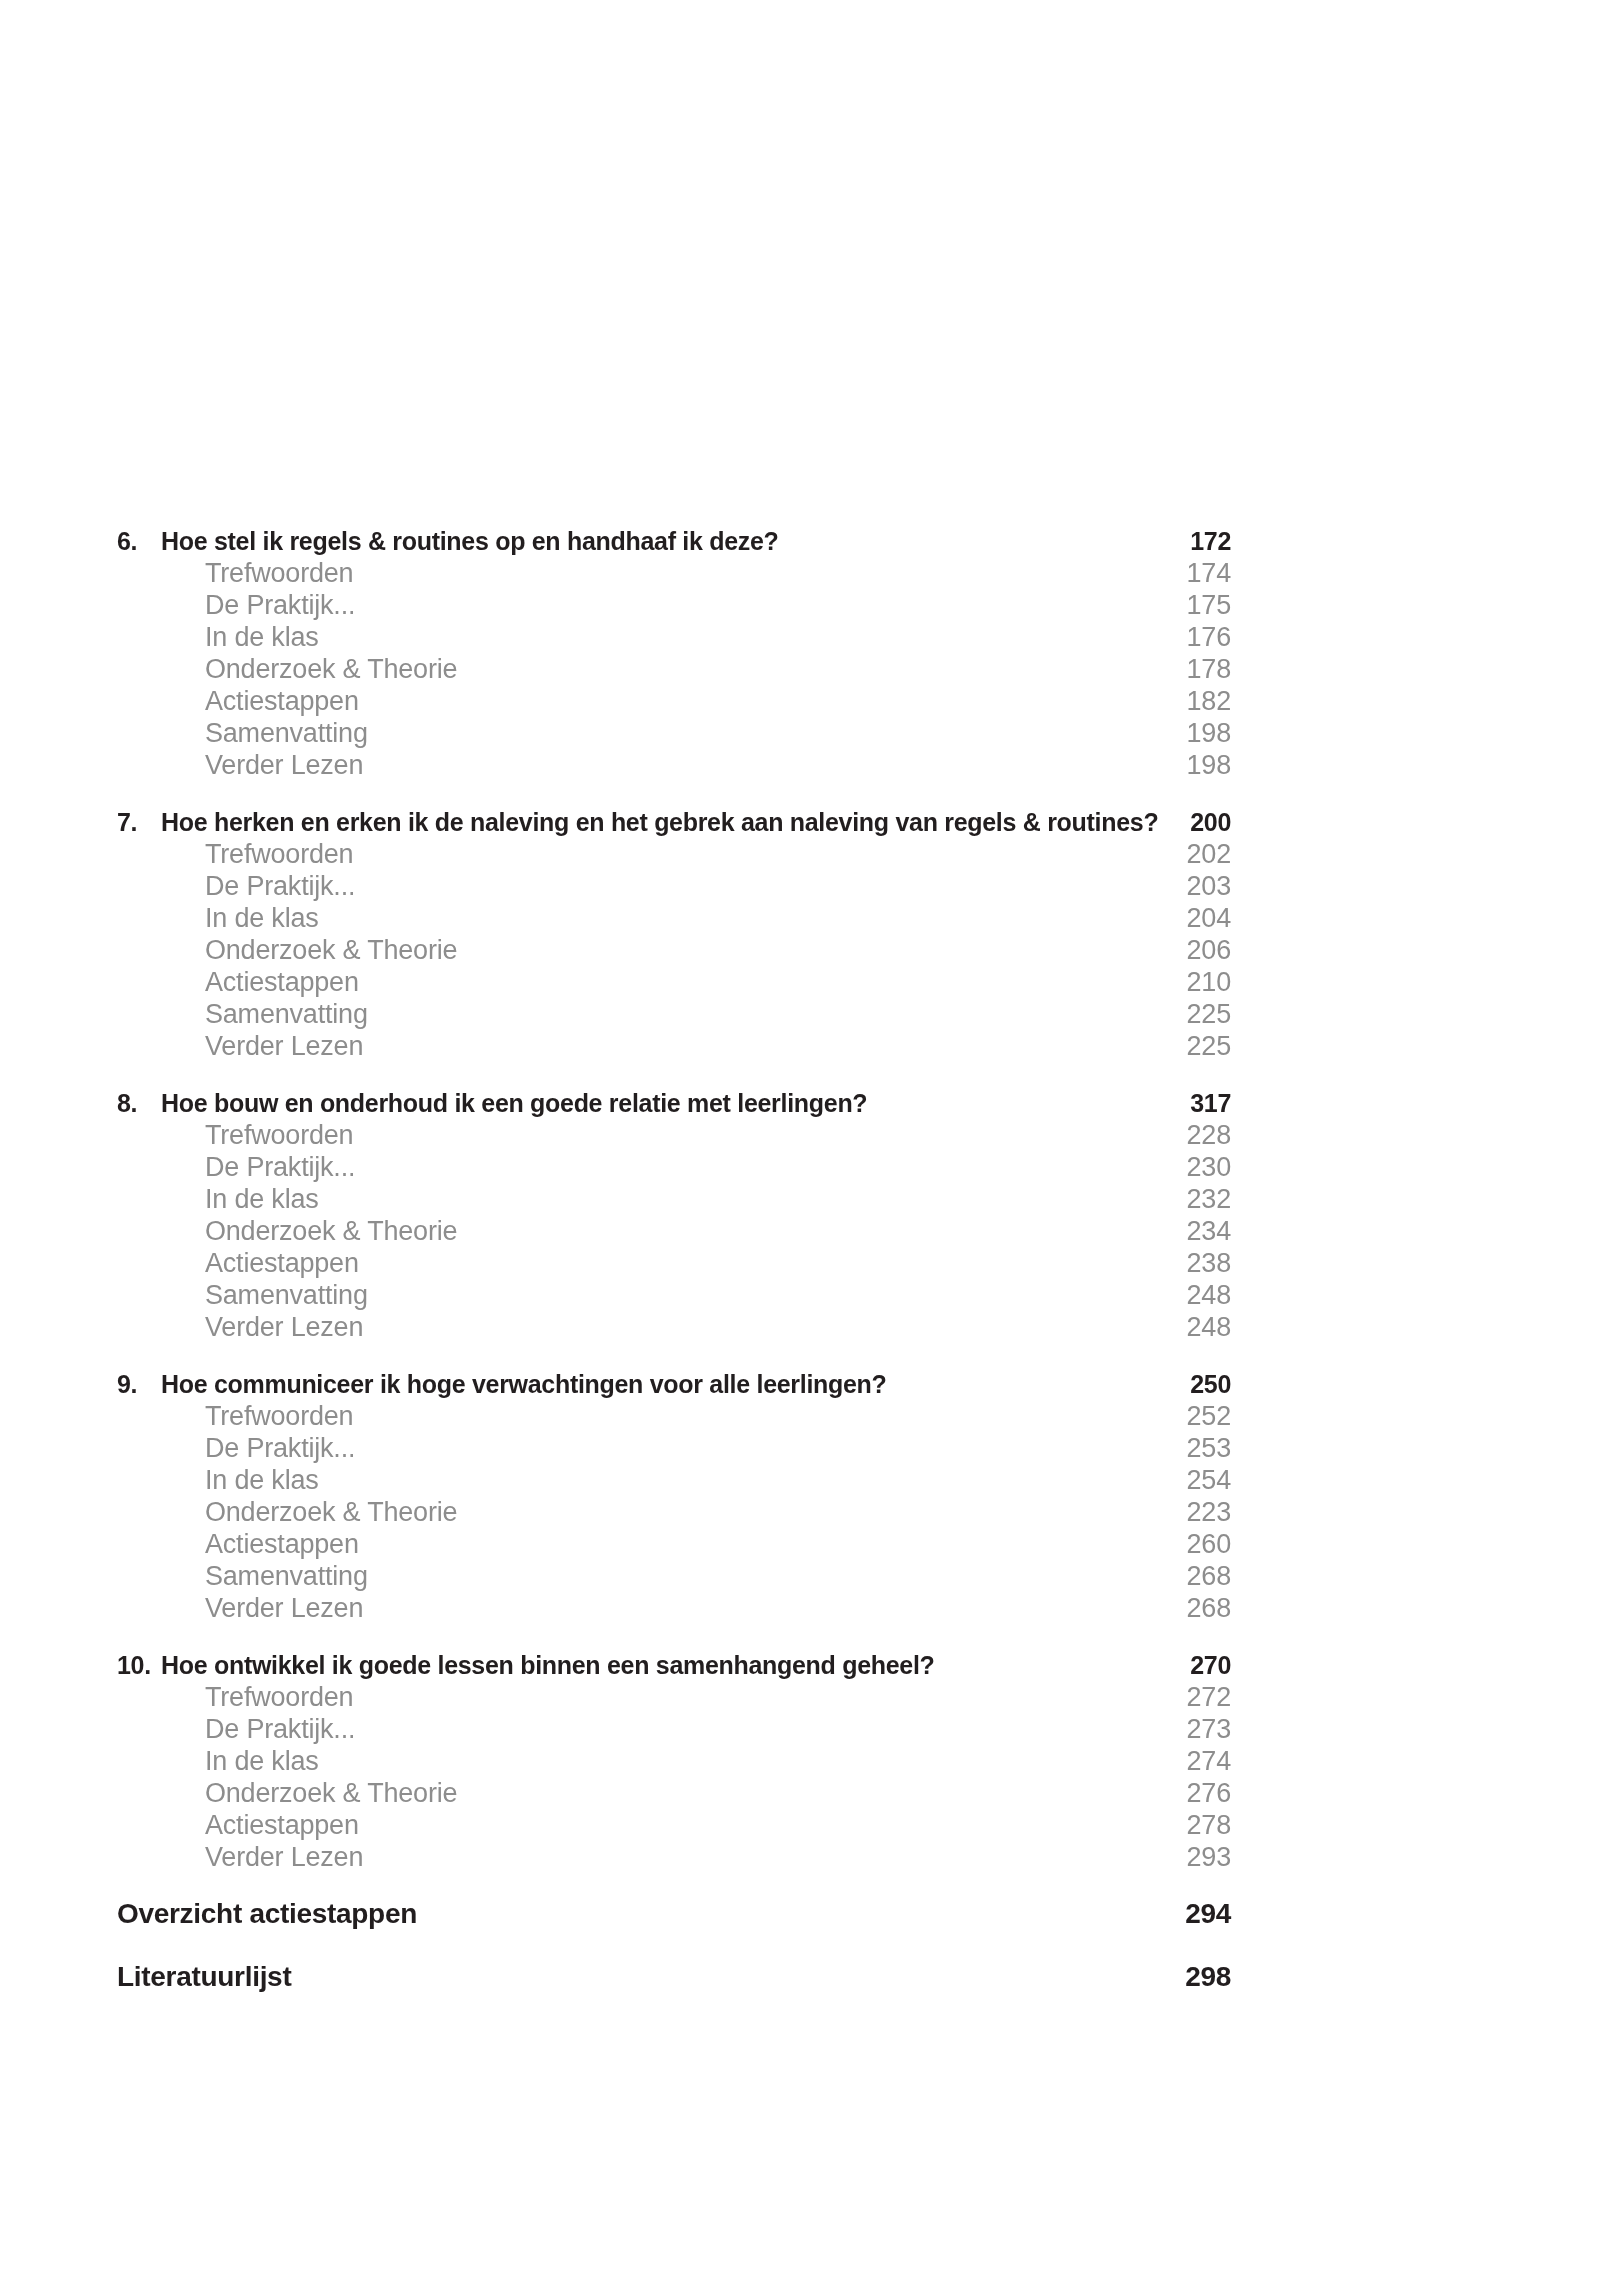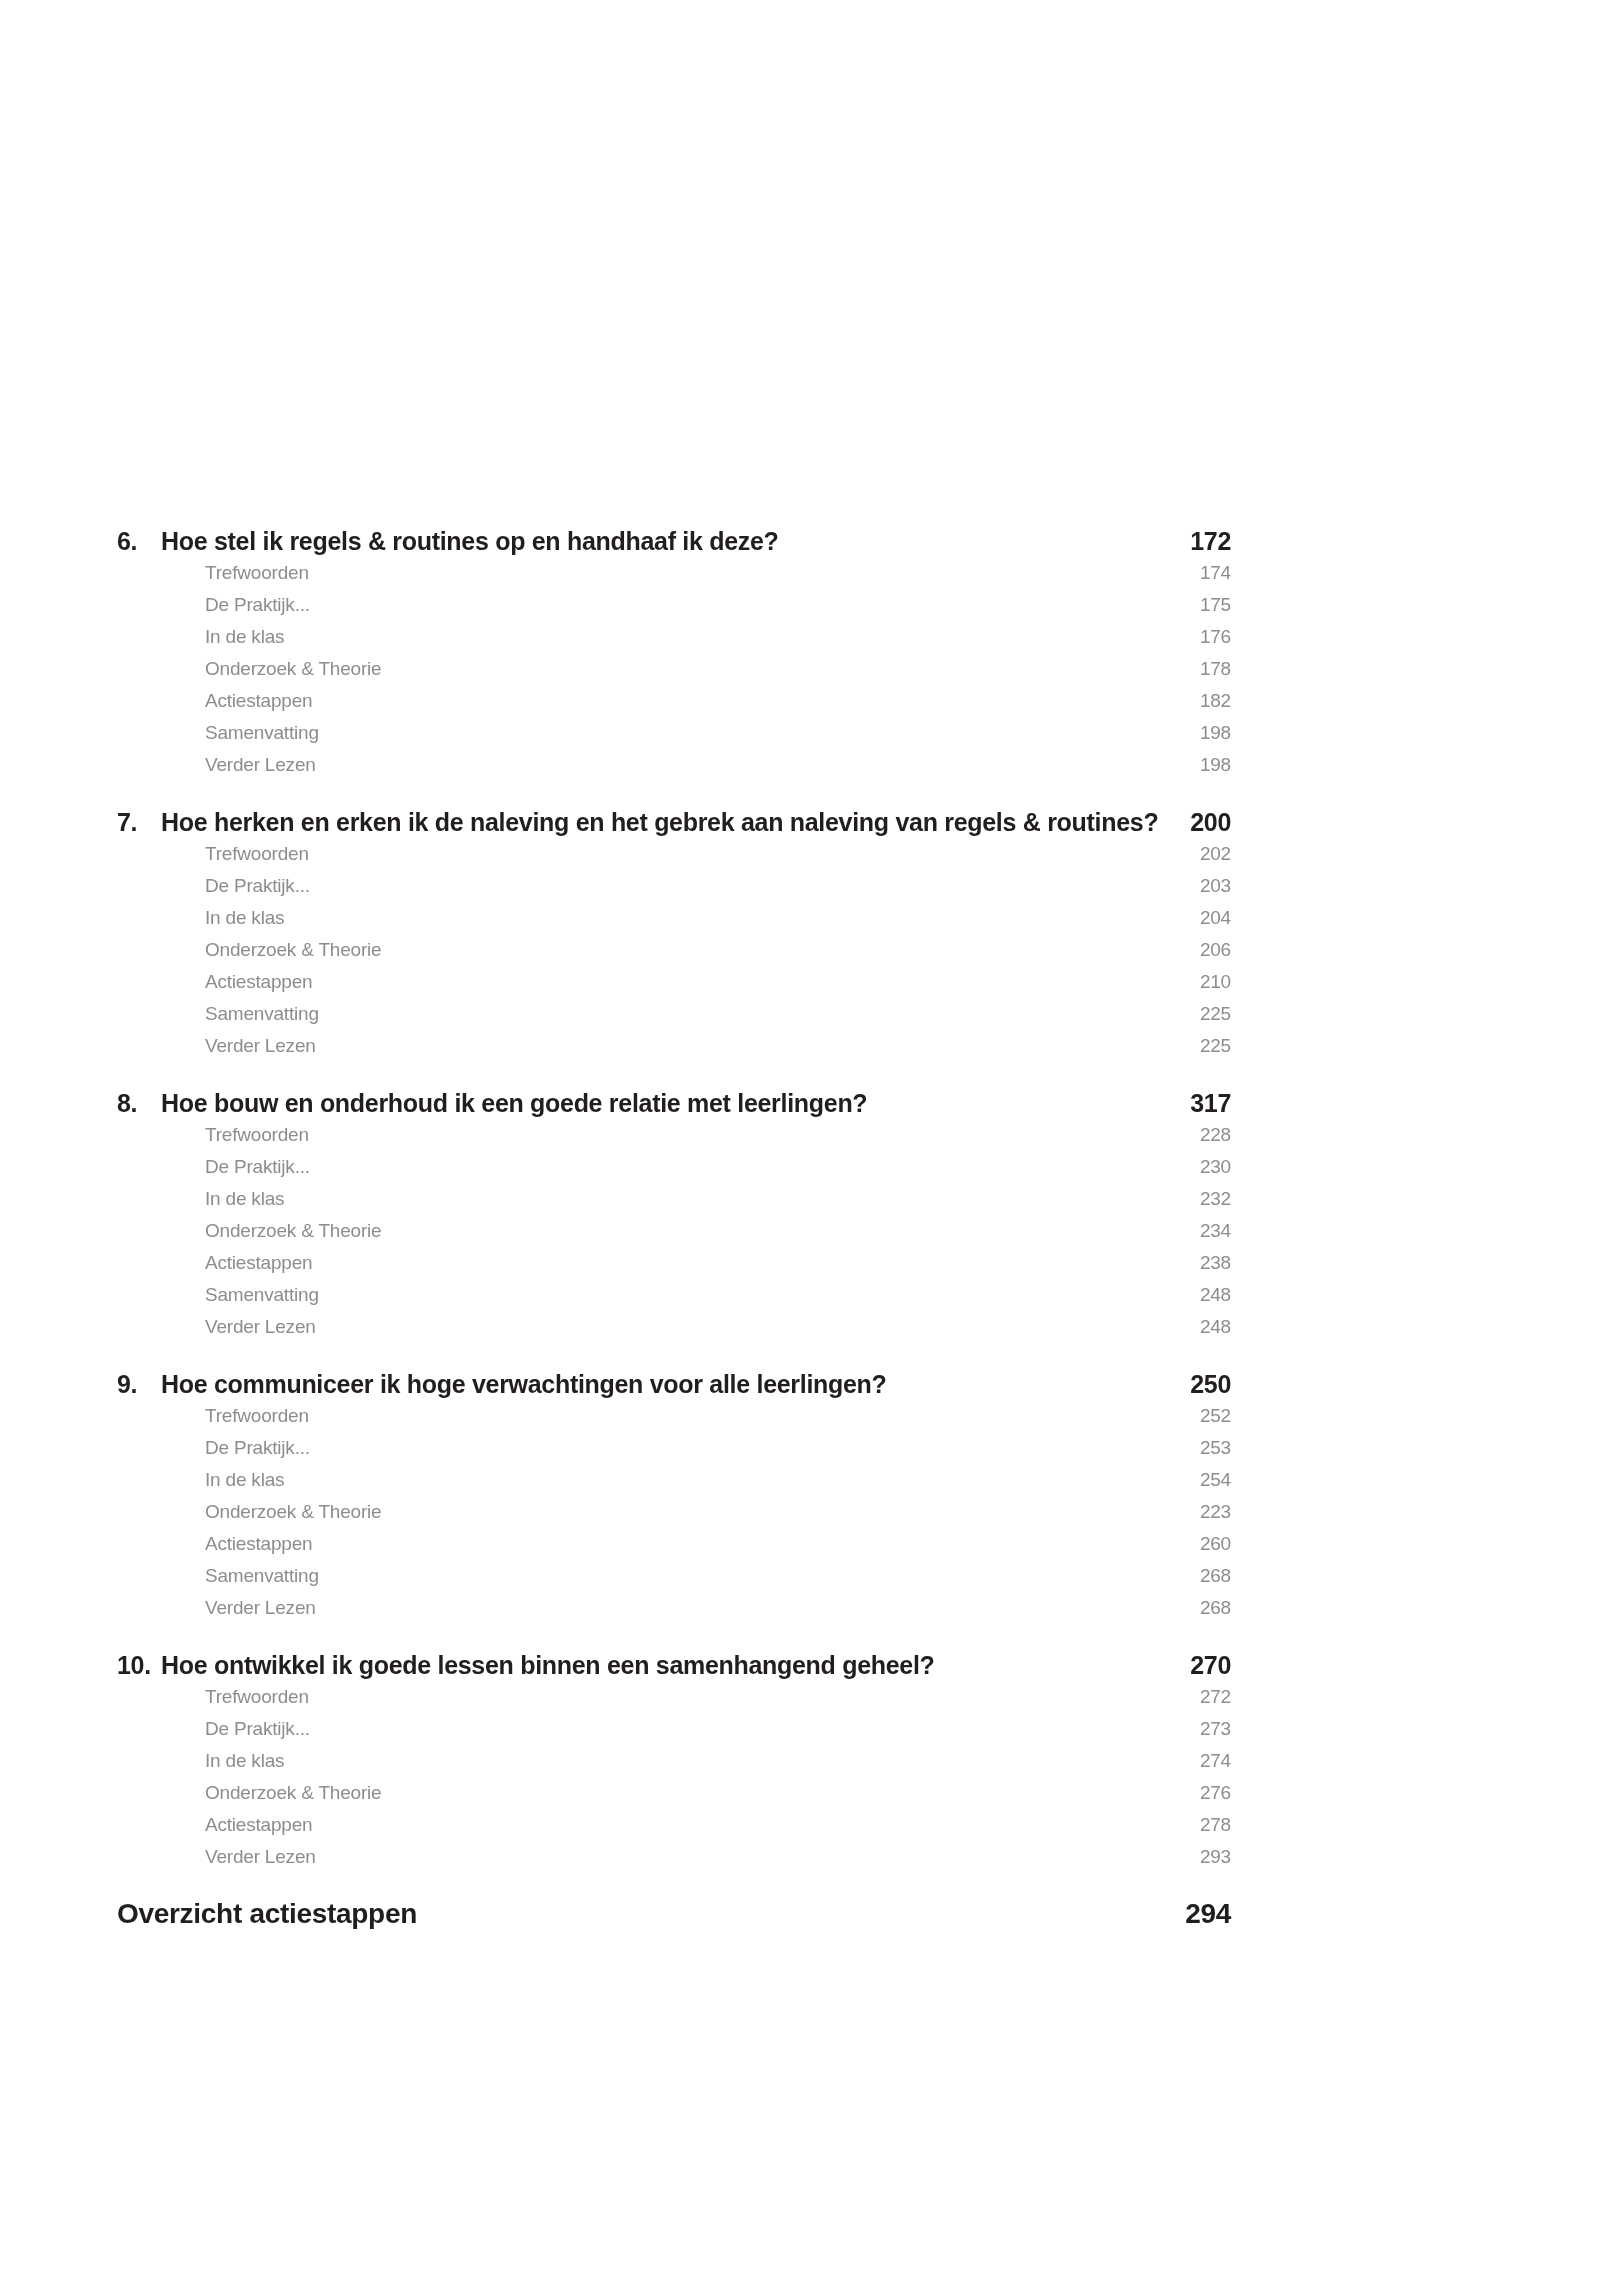--- a/index.html
+++ b/index.html
@@ -38,21 +38,21 @@
   .title-row .num {
     flex: none;
     width: 44px;
   }
   .title-row .title { flex: 1 1 auto; }
   .title-row .pg {
     margin-left: auto;
     text-align: right;
   }
   .sub-row {
-    font-size: 19px;
+    font-size: 27px;
     font-weight: 400;
     color: #8d8d8d;
     padding-left: 88px;
     letter-spacing: -0.2px;
   }
   .sub-row .pg { margin-left: auto; text-align: right; }
   .back-row {
     font-size: 28px;
     font-weight: 600;
     color: #221e1f;
@@ -241,16 +241,20 @@
       <div class="row sub-row">
         <span>Verder Lezen</span>
         <span class="pg">293</span>
       </div>
     </div>
 
     <div class="row back-row first">
       <span>Overzicht actiestappen</span>
       <span class="pg">294</span>
     </div>
+    <div class="row back-row second">
+      <span>Literatuurlijst</span>
+      <span class="pg">298</span>
+    </div>
 
   </div>
 </div>
 
 
 </body></html>

